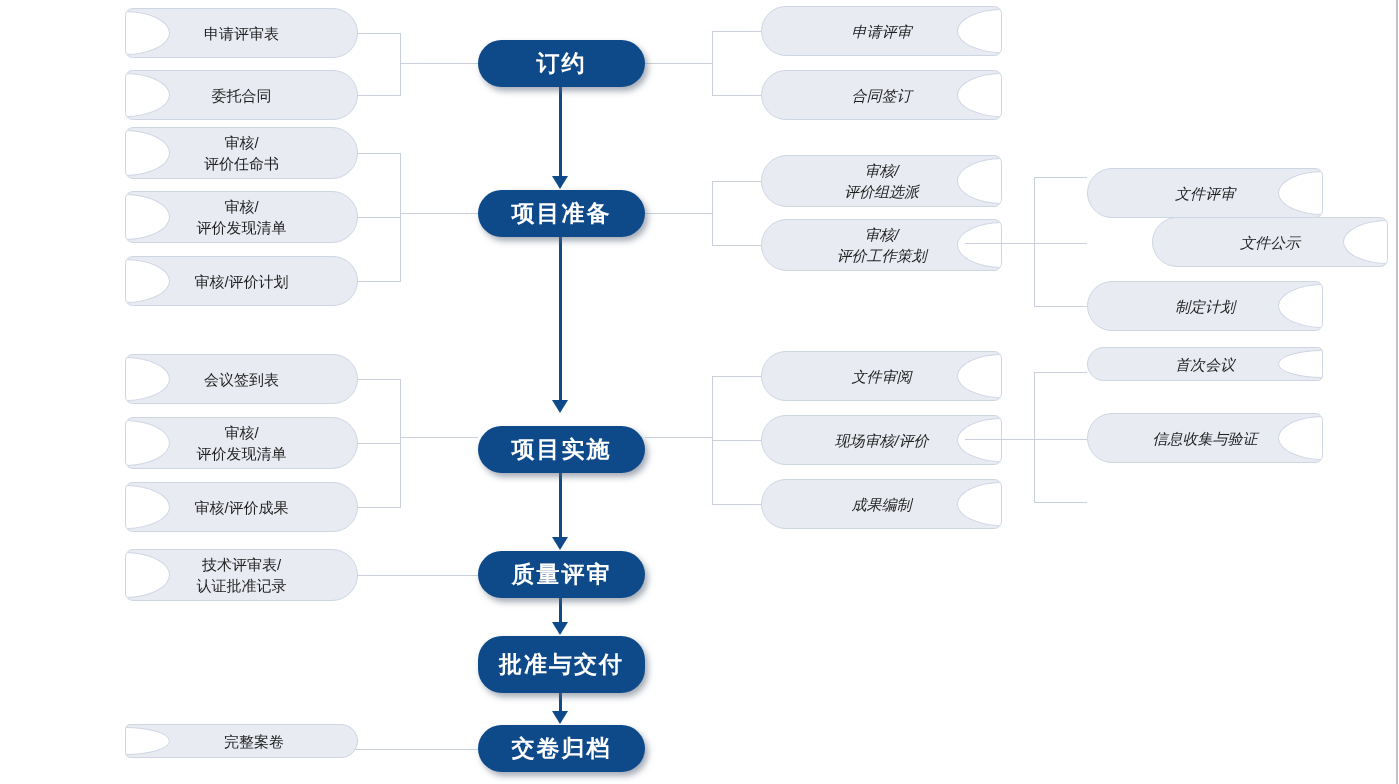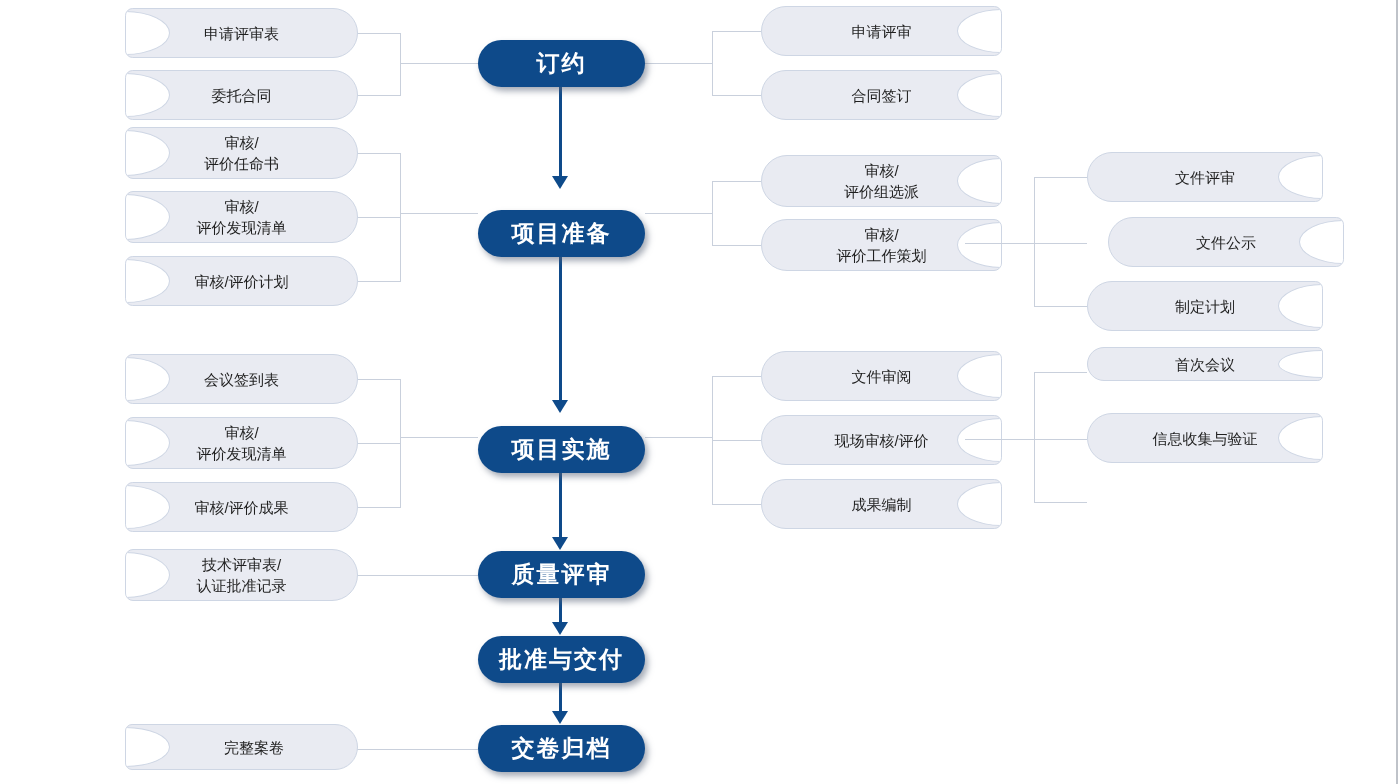--- a/index.html
+++ b/index.html
@@ -14,21 +14,21 @@
     font-weight:bold;font-size:23px;letter-spacing:2px;
     box-shadow:3px 4px 6px rgba(90,100,120,.55);z-index:3;
   }
   .pill{
     position:absolute;background:var(--pillfill);border:1px solid var(--pillborder);
     display:flex;align-items:center;justify-content:center;
     font-size:15px;color:#1f1f1f;text-align:center;line-height:21px;
     overflow:hidden;z-index:2;box-sizing:border-box;
   }
   .pill.left{border-radius:8px 26px 26px 8px;}
-  .pill.rightcol{border-radius:26px 8px 8px 26px;}
+  .pill.rightcol{border-radius:26px 8px 8px 26px;font-style:italic;}
   .notch{
     position:absolute;background:#ffffff;border:1px solid var(--pillborder);
     border-radius:50%;width:88px;top:2px;bottom:2px;
   }
   .pill.left .notch{left:-46px;}
   .pill.rightcol .notch{right:-46px;}
   .plabel{position:relative;white-space:pre-line;z-index:2;}
   .seg{position:absolute;background:var(--conn);z-index:1;}
   .seg.top{z-index:4;}
   .bline{position:absolute;background:var(--blue);z-index:1;}
@@ -87,30 +87,30 @@
     <div class="bline" style="left: 559px; top: 598px; width: 3px; height: 24px;"></div>
     <div class="bline" style="left: 559px; top: 683px; width: 3px; height: 28px;"></div>
     <div class="ahead" style="left: 552px; top: 176px;"></div>
     <div class="ahead" style="left: 552px; top: 400px;"></div>
     <div class="ahead" style="left: 552px; top: 537px;"></div>
     <div class="ahead" style="left: 552px; top: 622px;"></div>
     <div class="ahead" style="left: 552px; top: 711px;"></div>
     <div class="stage" style="left: 478px; top: 40px; width: 167px; height: 47px;">
       <span class="plabel">订约</span>
     </div>
-    <div class="stage" style="left: 478px; top: 190px; width: 167px; height: 47px; margin-top: 20px;">
+    <div class="stage" style="left: 478px; top: 190px; width: 167px; height: 47px;">
       <span class="plabel">项目准备</span>
     </div>
     <div class="stage" style="left: 478px; top: 414px; width: 167px; height: 47px; margin-top: 12px;">
       <span class="plabel">项目实施</span>
     </div>
     <div class="stage" style="left: 478px; top: 551px; width: 167px; height: 47px;">
       <span class="plabel">质量评审</span>
     </div>
-    <div class="stage" style="left: 478px; top: 636px; width: 167px; height: 47px;">
+    <div class="stage" style="left: 478px; top: 636px; width: 167px; height: 57px;">
       <span class="plabel">批准与交付</span>
     </div>
     <div class="stage" style="left: 478px; top: 725px; width: 167px; height: 47px;">
       <span class="plabel">交卷归档</span>
     </div>
     <div class="pill left" style="left: 125px; top: 8px; width: 233px; height: 50px;">
       <div class="notch"></div>
       <span class="plabel">申请评审表</span>
     </div>
     <div class="pill left" style="left: 125px; top: 70px; width: 233px; height: 50px;">
@@ -142,21 +142,21 @@
     </div>
     <div class="pill left" style="left: 125px; top: 549px; width: 233px; height: 52px;">
       <div class="notch"></div>
       <span class="plabel">技术评审表/
 认证批准记录</span>
     </div>
     <div class="pill left" style="left: 125px; top: 482px; width: 233px; height: 50px;">
       <div class="notch"></div>
       <span class="plabel">审核/评价成果</span>
     </div>
-    <div class="pill left" style="left: 125px; top: 724px; width: 233px; height: 46px; padding-left: 25px;">
+    <div class="pill left" style="left: 125px; top: 724px; width: 233px; height: 34px; padding-left: 25px;">
       <div class="notch"></div>
       <span class="plabel">完整案卷</span>
     </div>
     <div class="pill rightcol" style="left: 761px; top: 6px; width: 241px; height: 50px;">
       <div class="notch"></div>
       <span class="plabel">申请评审</span>
     </div>
     <div class="pill rightcol" style="left: 761px; top: 70px; width: 241px; height: 50px;">
       <div class="notch"></div>
       <span class="plabel">合同签订</span>
@@ -176,25 +176,25 @@
       <span class="plabel">文件审阅</span>
     </div>
     <div class="pill rightcol" style="left: 761px; top: 415px; width: 241px; height: 50px;">
       <div class="notch"></div>
       <span class="plabel">现场审核/评价</span>
     </div>
     <div class="pill rightcol" style="left: 761px; top: 479px; width: 241px; height: 50px;">
       <div class="notch"></div>
       <span class="plabel">成果编制</span>
     </div>
-    <div class="pill rightcol" style="left: 1087px; top: 152px; width: 236px; height: 50px;">
+    <div class="pill rightcol" style="left: 1087px; top: 168px; width: 236px; height: 50px;">
       <div class="notch"></div>
       <span class="plabel">文件评审</span>
     </div>
-    <div class="pill rightcol" style="left: 1108px; top: 217px; width: 236px; height: 50px;">
+    <div class="pill rightcol" style="left: 1152px; top: 217px; width: 236px; height: 50px;">
       <div class="notch"></div>
       <span class="plabel">文件公示</span>
     </div>
     <div class="pill rightcol" style="left: 1087px; top: 281px; width: 236px; height: 50px;">
       <div class="notch"></div>
       <span class="plabel">制定计划</span>
     </div>
     <div class="pill rightcol" style="left: 1087px; top: 347px; width: 236px; height: 34px;">
       <div class="notch"></div>
       <span class="plabel">首次会议</span>

